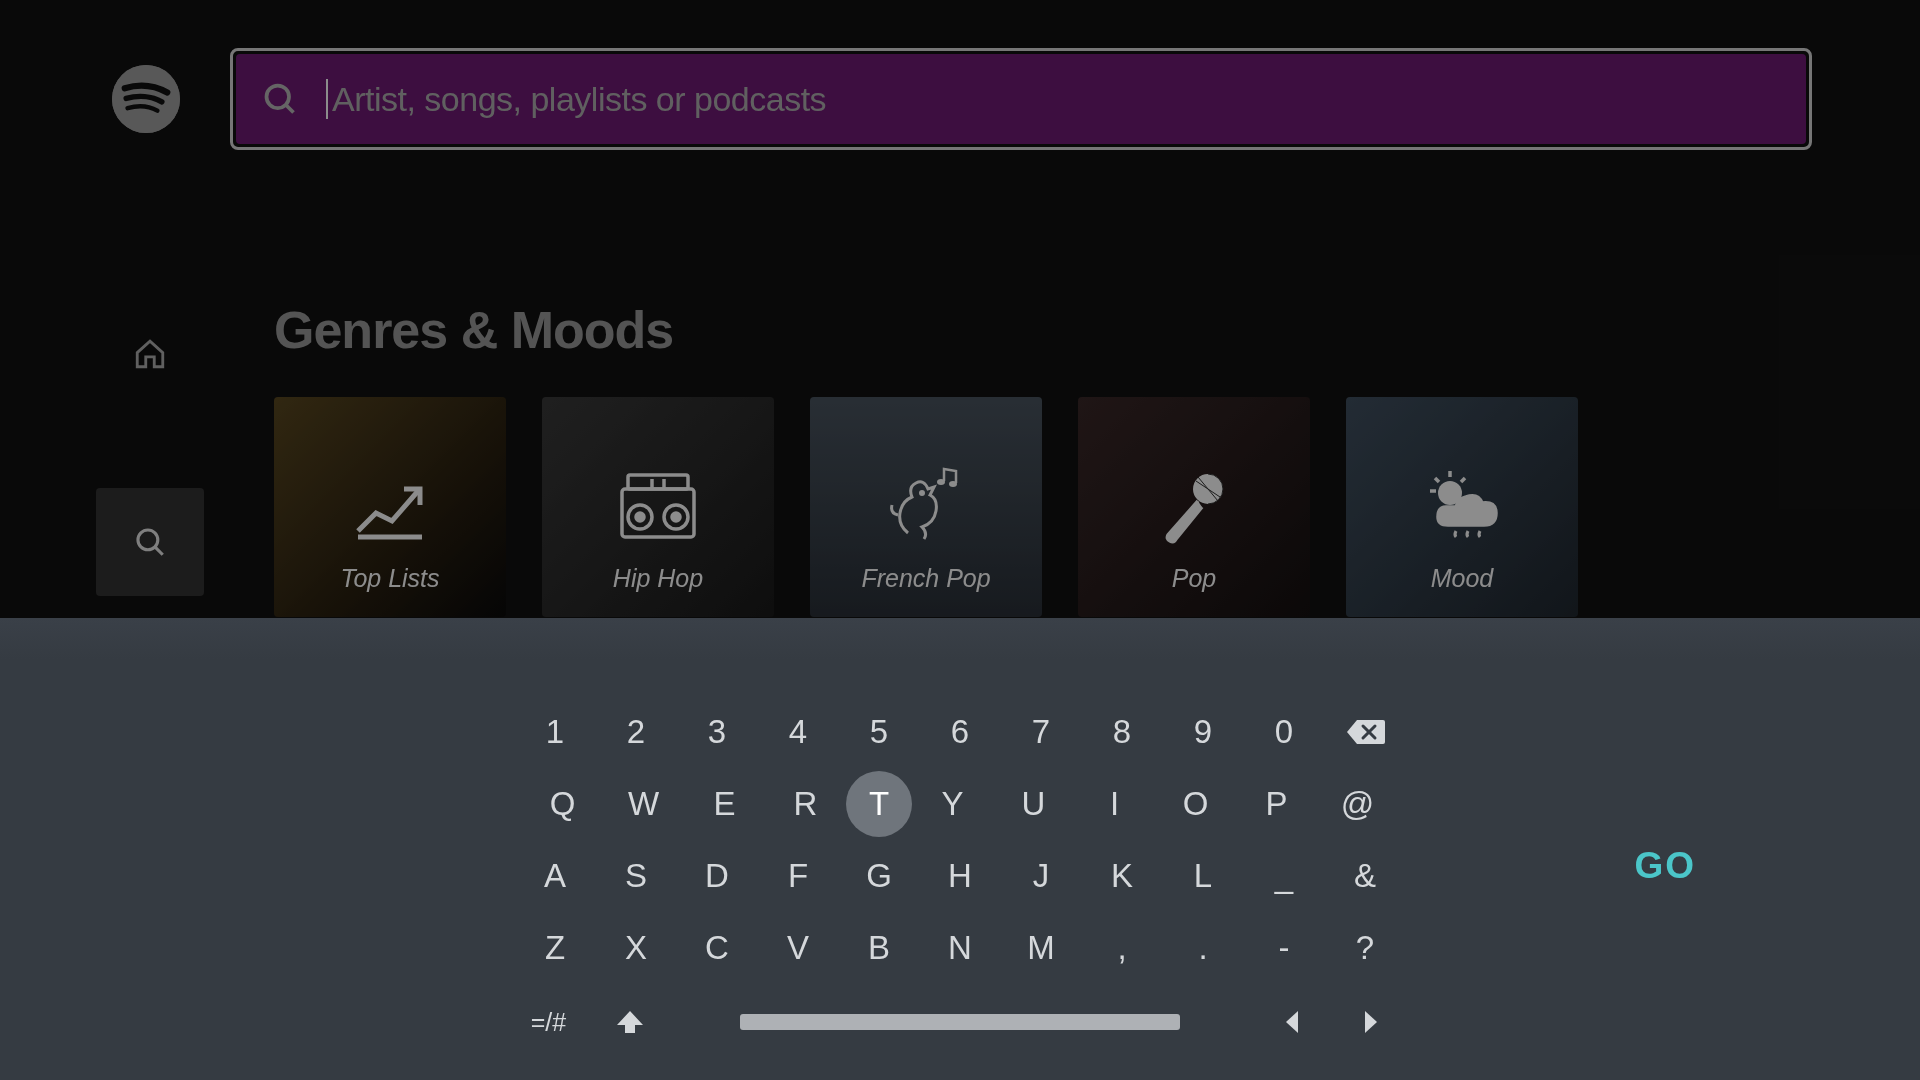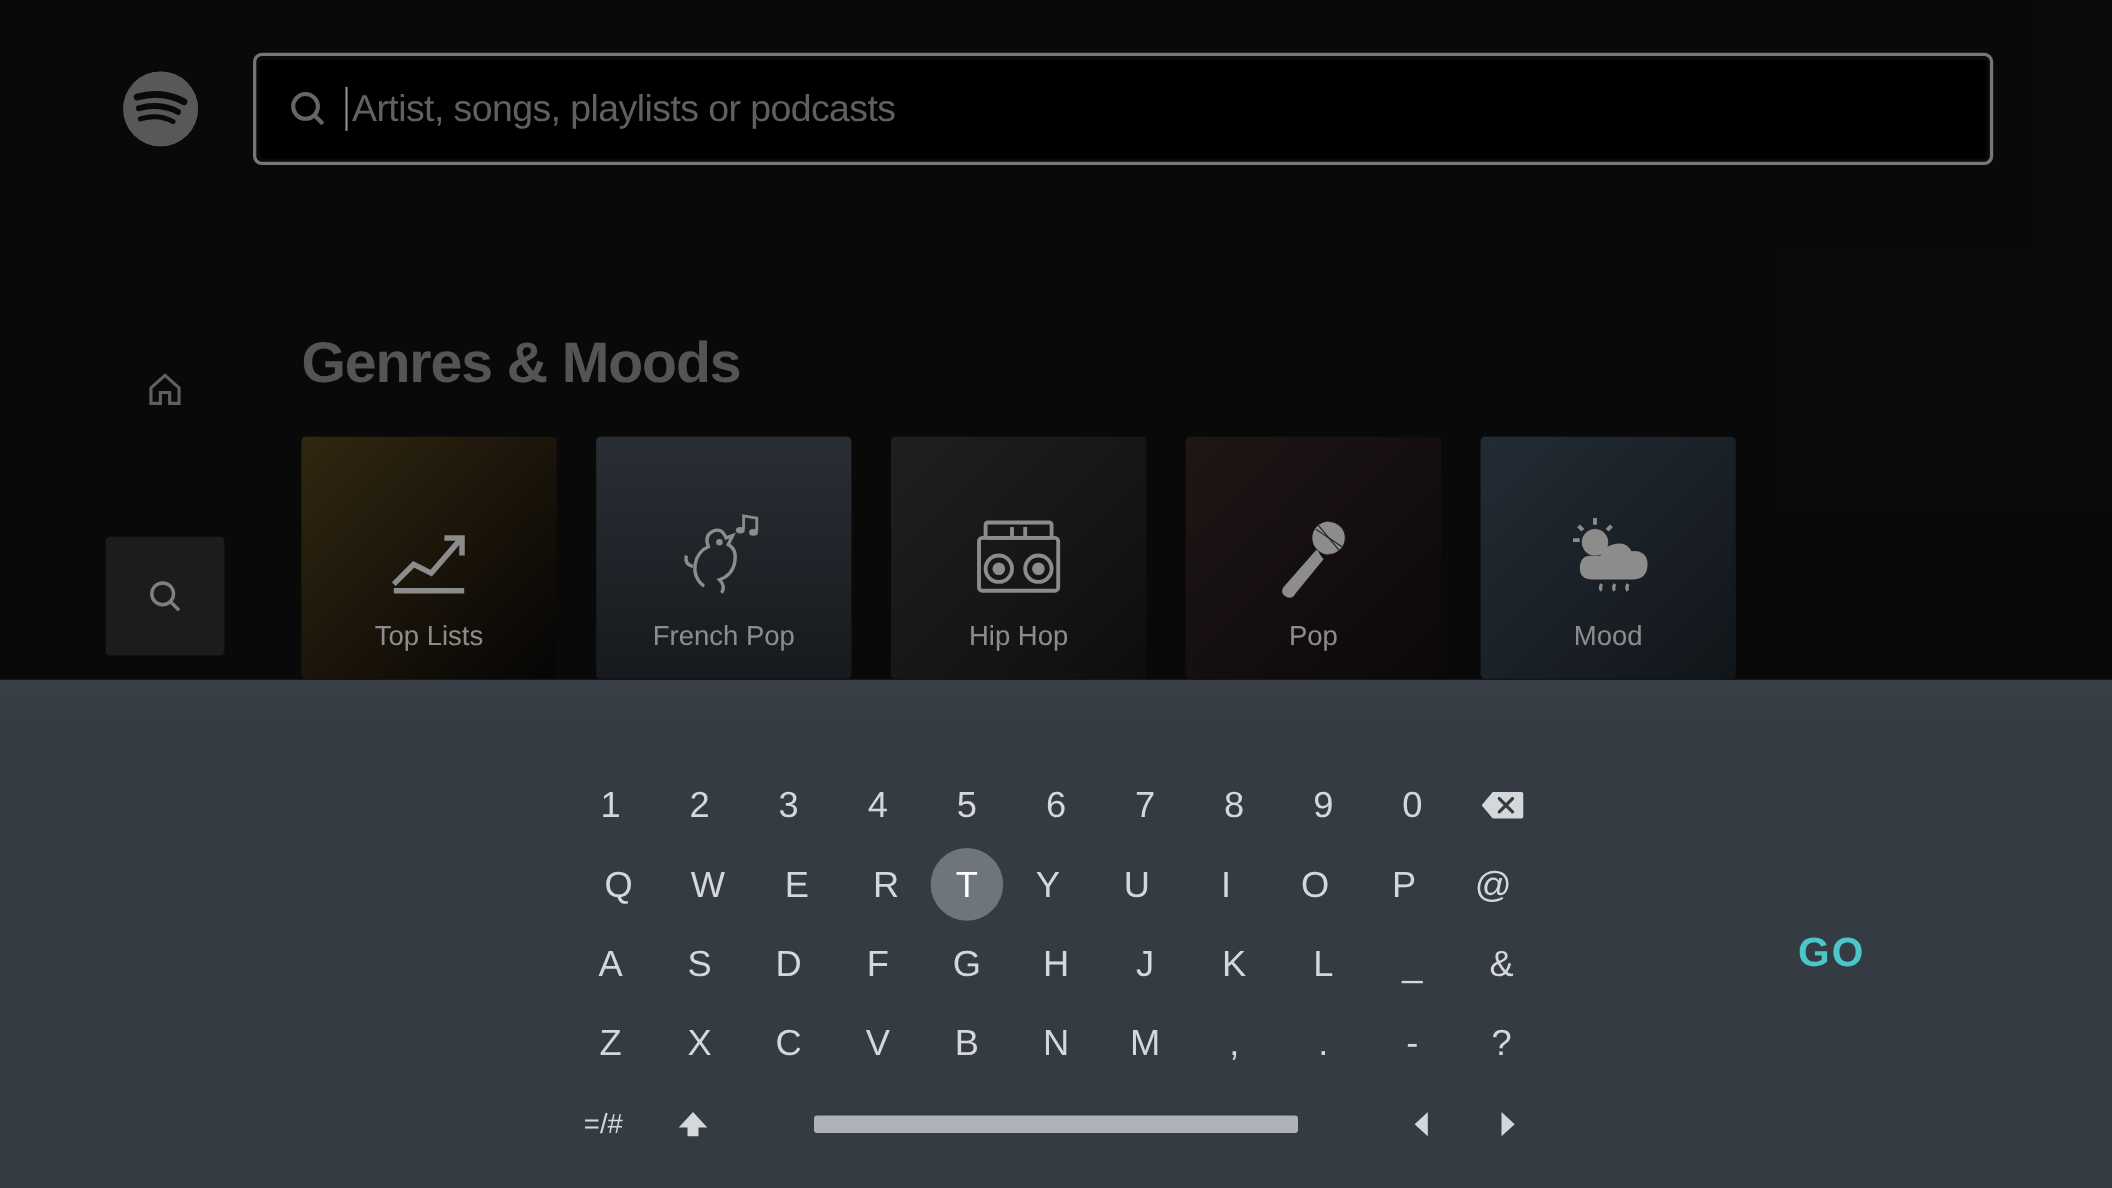--- a/index.html
+++ b/index.html
@@ -6,38 +6,38 @@
   html, body { width: 1920px; height: 1080px; overflow: hidden; background: #121212; font-family: -apple-system, BlinkMacSystemFont, "Segoe UI", Helvetica, Arial, sans-serif; }
   
   .app { position: relative; width: 100%; height: 100%; }
   
   .dim-overlay { position: absolute; top: 0; left: 0; right: 0; height: 618px; background: rgba(0,0,0,0.45); pointer-events: none; z-index: 5; }
   
   .header { position: absolute; top: 48px; left: 112px; right: 108px; display: flex; align-items: center; gap: 50px; }
   .logo { width: 68px; height: 68px; border-radius: 50%; background: #a0a0a0; display: flex; align-items: center; justify-content: center; flex-shrink: 0; }
   .logo svg { width: 68px; height: 68px; }
   .search-wrap { flex: 1; height: 102px; border: 3px solid #d8d8d8; border-radius: 8px; padding: 3px; }
-  .search-inner { width: 100%; height: 100%; background: #000000; border-radius: 4px; display: flex; align-items: center; padding: 0 26px; gap: 16px; }
+  .search-inner { width: 100%; height: 100%; background: #701a75; border-radius: 4px; display: flex; align-items: center; padding: 0 26px; gap: 28px; }
   .search-mag { width: 36px; height: 36px; flex-shrink: 0; }
   .blink-cursor { display: inline-block; width: 2px; height: 40px; background: #fff; margin-right: 4px; animation: blink 1s steps(1) infinite; }
   @keyframes blink { 50% { opacity: 0; } }
   .placeholder-text { color: #b0b0b0; font-size: 34px; letter-spacing: -0.5px; position: relative; display: flex; align-items: center; }
   
   .sidebar { position: absolute; left: 96px; top: 300px; display: flex; flex-direction: column; gap: 80px; align-items: center; width: 108px; }
   .nav-item { width: 108px; height: 108px; display: flex; align-items: center; justify-content: center; border-radius: 4px; cursor: pointer; }
   .nav-item.active { background: #333333; }
   .nav-item svg { width: 34px; height: 34px; }
   
   .section-title { position: absolute; left: 274px; top: 300px; font-size: 52px; font-weight: 700; color: #9a9a9a; letter-spacing: -1px; text-align: center; }
   
   .genres { position: absolute; left: 274px; top: 397px; right: 0; display: flex; gap: 36px; }
   .genre-card { width: 232px; height: 220px; border-radius: 4px; position: relative; cursor: pointer; overflow: hidden; display: flex; flex-direction: column; align-items: center; justify-content: center; gap: 38px; color: #fff; }
   .genre-card:last-child { width: 232px; }
   .genre-icon { height: 82px; display: flex; align-items: center; justify-content: center; }
-  .genre-label { font-size: 25px; font-weight: 500; position: absolute; left: 0; right: 0; bottom: 24px; text-align: center; }
+  .genre-label { font-size: 25px; font-weight: 500; position: absolute; left: 0; right: 0; bottom: 24px; text-align: center; font-style: italic; }
   
   .g1 { background: linear-gradient(135deg, #5a4820, #2a2010 60%, #0a0a0a); }
   .g2 { background: linear-gradient(135deg, #3a3a3a, #1a1a1a); }
   .g3 { background: linear-gradient(180deg, #4a5560, #2a3038); }
   .g4 { background: linear-gradient(135deg, #3a2828, #151010); }
   .g5 { background: linear-gradient(135deg, #405060, #202830); }
   .g6 { background: linear-gradient(135deg, #4a3820, #201810); }
   
   .keyboard { position: absolute; left: 0; right: 0; bottom: 0; height: 462px; background: linear-gradient(180deg, #3a4048 0%, #353b42 9%, #353b42 100%); z-index: 10; }
   .kb-content { position: absolute; top: 78px; left: 0; right: 0; bottom: 0; }
@@ -108,47 +108,47 @@
     <div class="genre-card g1">
       <div class="genre-icon">
         <svg width="76" height="72" viewBox="0 0 76 72" fill="none" stroke="#fff" stroke-width="5">
           <polyline points="6,60 24,42 40,50 66,20"></polyline>
           <polyline points="52,18 68,18 68,34" fill="none"></polyline>
           <line x1="6" y1="66" x2="70" y2="66"></line>
         </svg>
       </div>
       <div class="genre-label">Top Lists</div>
     </div>
-    <div class="genre-card g3">
-      <div class="genre-icon">
-        <svg width="96" height="84" viewBox="0 0 96 84" fill="none" stroke="#fff" stroke-width="3">
-          <path d="M30 68 Q20 60 22 48 Q24 36 34 32 Q30 22 38 18 Q46 14 50 24 L56 22 L52 30 Q60 34 58 46 Q56 58 44 62 Q50 68 46 74"></path>
-          <path d="M20 50 Q12 48 14 40"></path>
-          <circle cx="44" cy="28" r="1.5" fill="#fff"></circle>
-          <path d="M66 16 L66 4 L78 6 L78 18" stroke-width="2.5"></path>
-          <ellipse cx="63" cy="17" rx="4" ry="3" fill="#fff" stroke="none"></ellipse>
-          <ellipse cx="75" cy="19" rx="4" ry="3" fill="#fff" stroke="none"></ellipse>
-        </svg>
-      </div>
-      <div class="genre-label">French Pop</div>
-    </div>
     <div class="genre-card g2">
       <div class="genre-icon">
         <svg width="88" height="76" viewBox="0 0 88 76" fill="none" stroke="#fff" stroke-width="3.5">
           <rect x="8" y="20" width="72" height="48" rx="3"></rect>
           <rect x="14" y="6" width="60" height="14" rx="2"></rect>
           <circle cx="26" cy="48" r="12"></circle>
           <circle cx="62" cy="48" r="12"></circle>
           <circle cx="26" cy="48" r="4" fill="#fff"></circle>
           <circle cx="62" cy="48" r="4" fill="#fff"></circle>
           <line x1="38" y1="10" x2="38" y2="20"></line>
           <line x1="50" y1="10" x2="50" y2="20"></line>
         </svg>
       </div>
       <div class="genre-label">Hip Hop</div>
+    </div>
+    <div class="genre-card g3">
+      <div class="genre-icon">
+        <svg width="96" height="84" viewBox="0 0 96 84" fill="none" stroke="#fff" stroke-width="3">
+          <path d="M30 68 Q20 60 22 48 Q24 36 34 32 Q30 22 38 18 Q46 14 50 24 L56 22 L52 30 Q60 34 58 46 Q56 58 44 62 Q50 68 46 74"></path>
+          <path d="M20 50 Q12 48 14 40"></path>
+          <circle cx="44" cy="28" r="1.5" fill="#fff"></circle>
+          <path d="M66 16 L66 4 L78 6 L78 18" stroke-width="2.5"></path>
+          <ellipse cx="63" cy="17" rx="4" ry="3" fill="#fff" stroke="none"></ellipse>
+          <ellipse cx="75" cy="19" rx="4" ry="3" fill="#fff" stroke="none"></ellipse>
+        </svg>
+      </div>
+      <div class="genre-label">French Pop</div>
     </div>
     <div class="genre-card g4">
       <div class="genre-icon">
         <svg width="80" height="80" viewBox="0 0 80 80" fill="none" stroke="#fff" stroke-width="3.5">
           <circle cx="54" cy="22" r="15" fill="#fff" stroke="none"></circle>
           <path d="M54 7 A15 15 0 0 1 54 37" stroke="#333" stroke-width="1" fill="none"></path>
           <line x1="42" y1="14" x2="66" y2="30" stroke="#333" stroke-width="1"></line>
           <line x1="44" y1="10" x2="64" y2="34" stroke="#333" stroke-width="1"></line>
           <path d="M44 34 L14 68 Q12 72 16 74 Q20 76 22 72 L48 40" fill="#fff" stroke="#fff"></path>
         </svg>

